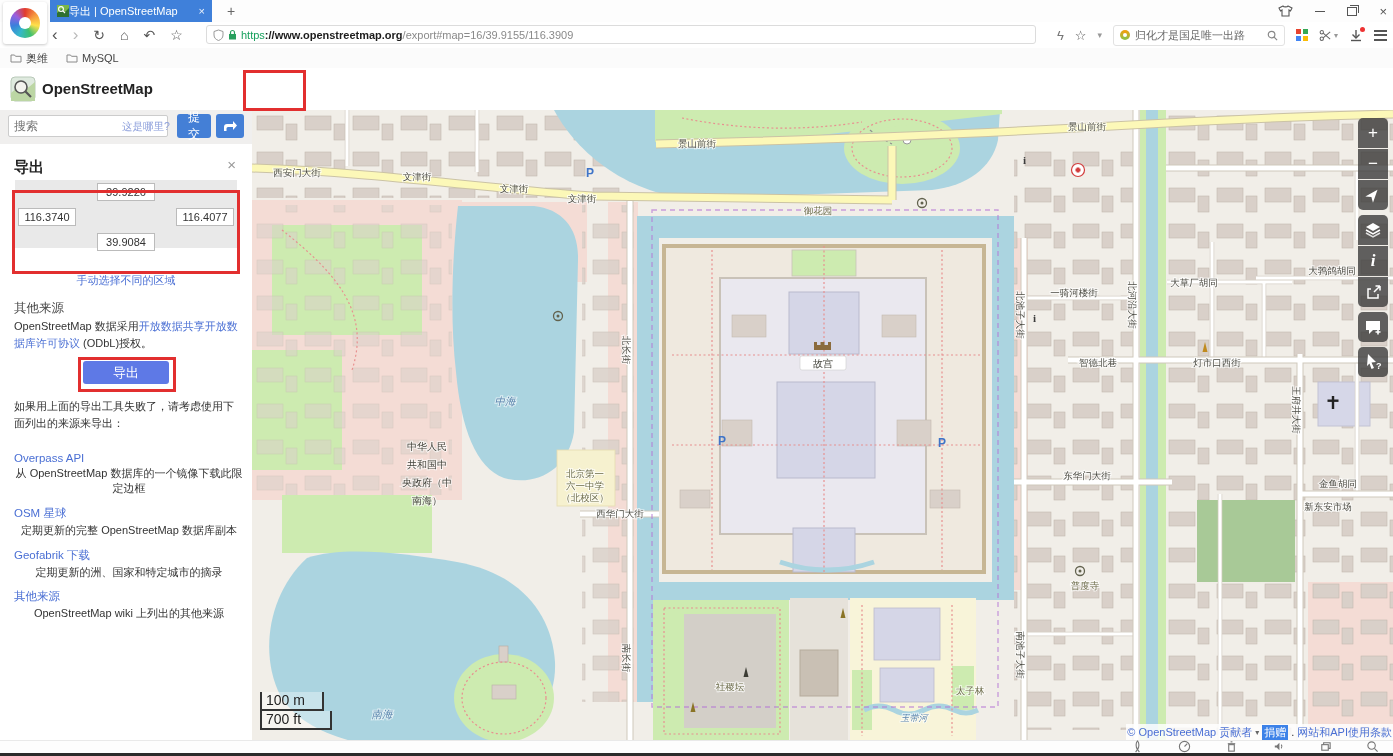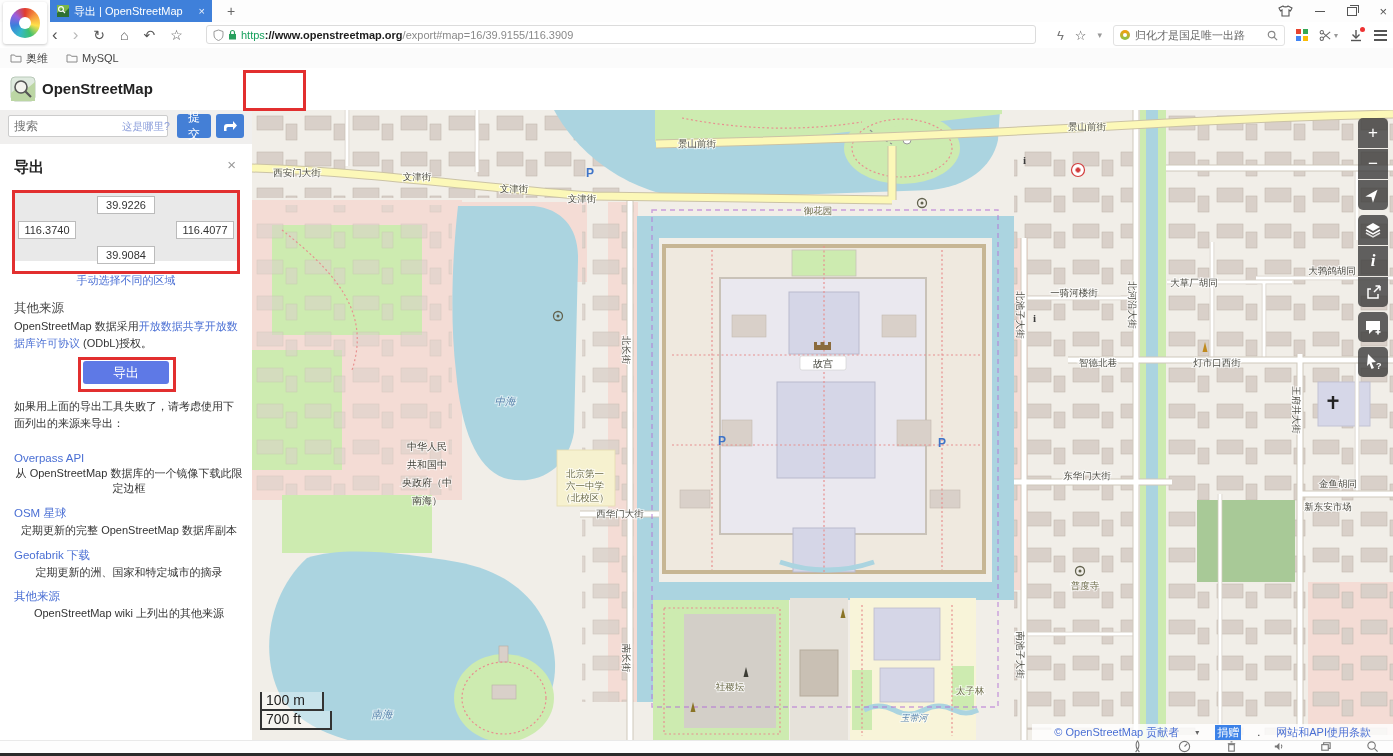--- a/index.html
+++ b/index.html
@@ -3,21 +3,21 @@
 <meta charset="utf-8">
 <style>
   html,body{margin:0;padding:0;background:#fff;}
   body{font-family:"Liberation Sans","DejaVu Sans",sans-serif;}
   .app{position:relative;width:1393px;height:756px;overflow:hidden;background:#fff;}
   
   .titlebar{position:absolute;top:0;left:0;right:0;height:22px;background:#fdfdfd;}
   .applogo{position:absolute;top:2px;left:3px;width:44px;height:42px;background:#fff;border-radius:3px;box-shadow:0 1px 3px rgba(0,0,0,.22);display:flex;align-items:center;justify-content:center;z-index:5;}
   .swirl{width:30px;height:30px;border-radius:50%;background:conic-gradient(#e23b2e,#f6973f,#ffe14a,#3fc06f,#35b8c9,#3b7fdc,#9a5fe0,#e23b2e);position:relative;}
   .swirl::after{content:"";position:absolute;inset:9px;background:#fff;border-radius:50%;}
-  .tab{position:absolute;left:50px;top:0;width:162px;height:22px;background:#3f80da;color:#fff;display:flex;align-items:center;gap:5px;padding:0 7px;font-size:11px;box-sizing:border-box;}
+  .tab{position:absolute;left:50px;top:0;width:162px;height:22px;background:#3f80da;color:#fff;display:flex;align-items:center;padding:0 7px;font-size:11px;box-sizing:border-box;}
   .tab .ttl{flex:1;overflow:hidden;white-space:nowrap;}
   .tab .tx{font-size:11px;opacity:.9;}
   .newtab{position:absolute;left:220px;top:2px;width:22px;height:19px;color:#666;font-size:14px;text-align:center;line-height:18px;}
   .wctl{position:absolute;right:6px;top:0;height:22px;display:flex;align-items:center;gap:22px;color:#555;}
   .wmin{width:10px;height:1px;background:#555;display:inline-block;}
   .wmax{width:8px;height:7px;border:1px solid #555;display:inline-block;position:relative;}
   .wmax::after{content:"";position:absolute;left:2px;top:-3px;width:8px;height:7px;border-top:1px solid #555;border-right:1px solid #555;}
   .wclose{font-size:13px;}
   .toolbar{position:absolute;top:22px;left:0;right:0;height:26px;background:#fff;}
   .navic{position:absolute;left:52px;top:22px;height:26px;display:flex;align-items:center;gap:15px;color:#555;font-size:14px;}
@@ -54,21 +54,21 @@
   
   .content{position:absolute;top:110px;left:0;width:1393px;height:630px;display:flex;}
   .sidebar{position:relative;width:252px;height:630px;background:#fff;flex:none;}
   .srow{position:absolute;top:0;left:0;right:0;height:34px;background:#f0efee;border-bottom:7px solid #8b5cf6;}
   .sinput{position:absolute;left:8px;top:5px;width:160px;height:22px;border:1px solid #ccc;border-radius:2px;font-size:12px;padding:0 5px;box-sizing:border-box;}
   .whereis{position:absolute;left:122px;top:10px;font-size:10.5px;color:#8ea0dc;}
   .sbtn{position:absolute;top:4px;height:24px;background:#447fd6;color:#fff;border:none;border-radius:3px;font-size:12px;display:flex;align-items:center;justify-content:center;}
   .panel{position:absolute;top:34px;left:0;right:0;bottom:0;background:#fff;}
   .ptitle{position:absolute;left:14px;top:14px;font-size:15px;font-weight:bold;color:#222;}
   .pclose{position:absolute;right:16px;top:12px;font-size:15px;color:#999;}
-  .bbox{position:absolute;left:15px;top:49px;width:222px;height:68px;background:#e9e9e9;}
+  .bbox{position:absolute;left:15px;top:36px;width:222px;height:68px;background:#e9e9e9;}
   .bin{position:absolute;width:58px;height:18px;border:1px solid #bbb;font-size:11px;text-align:center;padding:0;box-sizing:border-box;background:#fff;color:#333;}
   .manual{position:absolute;top:129px;left:0;right:0;text-align:center;font-size:11px;color:#4a6fd4;}
   .lich{position:absolute;left:14px;top:156px;font-size:12.5px;color:#444;}
   .lictx{position:absolute;left:14px;top:174px;width:226px;font-size:11px;line-height:1.5;color:#333;}
   .lictx a{color:#4a6fd4;text-decoration:none;}
   .bigexp{position:absolute;left:83px;top:217px;width:86px;height:23px;background:#5e79e6;color:#fff;border:none;border-radius:3px;font-size:13px;}
   .fback{position:absolute;left:14px;top:254px;width:226px;font-size:11px;line-height:1.5;color:#333;}
   .srcs{position:absolute;left:14px;top:298px;width:230px;}
   .srcs .sn{font-size:11.5px;color:#4a6fd4;margin:10px 0 2px;}
   .srcs .sd{font-size:11px;color:#333;line-height:1.35;text-align:center;}
@@ -80,21 +80,21 @@
   .mg{font-size:10px;fill:#44443c;paint-order:stroke;stroke:rgba(255,255,255,.7);stroke-width:2px;}
   .mpoi{font-size:9.5px;fill:#6b6b49;paint-order:stroke;stroke:rgba(255,255,255,.75);stroke-width:2px;}
   .mP{font-size:12px;font-weight:bold;fill:#3f74c8;}
   .ctrls{position:absolute;right:5px;top:8px;display:flex;flex-direction:column;gap:5px;z-index:20;}
   .cgrp{display:flex;flex-direction:column;border-radius:5px;overflow:hidden;}
   .cbtn{width:30px;height:30px;background:rgba(55,55,55,.78);color:#fff;display:flex;align-items:center;justify-content:center;font-size:17px;margin-bottom:1px;}
   .cbtn:last-child{margin-bottom:0;}
   .scale{position:absolute;left:8px;bottom:10px;font-size:14px;color:#222;z-index:20;}
   .s-m{border:2px solid #333;border-top:none;padding:0 4px 1px;width:52px;background:rgba(255,255,255,.35);}
   .s-f{border:2px solid #333;border-top:none;padding:0 4px 1px;width:60px;background:rgba(255,255,255,.35);}
-  .attr{position:absolute;right:0;bottom:0;height:16px;background:rgba(255,255,255,.82);display:flex;align-items:center;font-size:11px;padding:0 22px;gap:16px;z-index:20;color:#333;}
+  .attr{position:absolute;right:0;bottom:0;height:16px;background:rgba(255,255,255,.82);display:flex;align-items:center;font-size:11px;padding:0 1px;gap:3px;z-index:20;color:#333;}
   .attr a{color:#4a6fd4;}
   .don{background:#3c82e8;color:#fff !important;padding:0 2px;}
   
   .statusbar{position:absolute;left:0;right:0;top:740px;height:13px;background:#fdfdfd;border-top:1px solid #e9e9e9;}
   .sticons{position:absolute;right:14px;top:740px;height:13px;display:flex;align-items:center;gap:34px;}
   .bstrip{position:absolute;left:0;right:0;top:753px;height:3px;background:#2b2b2b;}
 </style>
 </head>
 <body>
 

